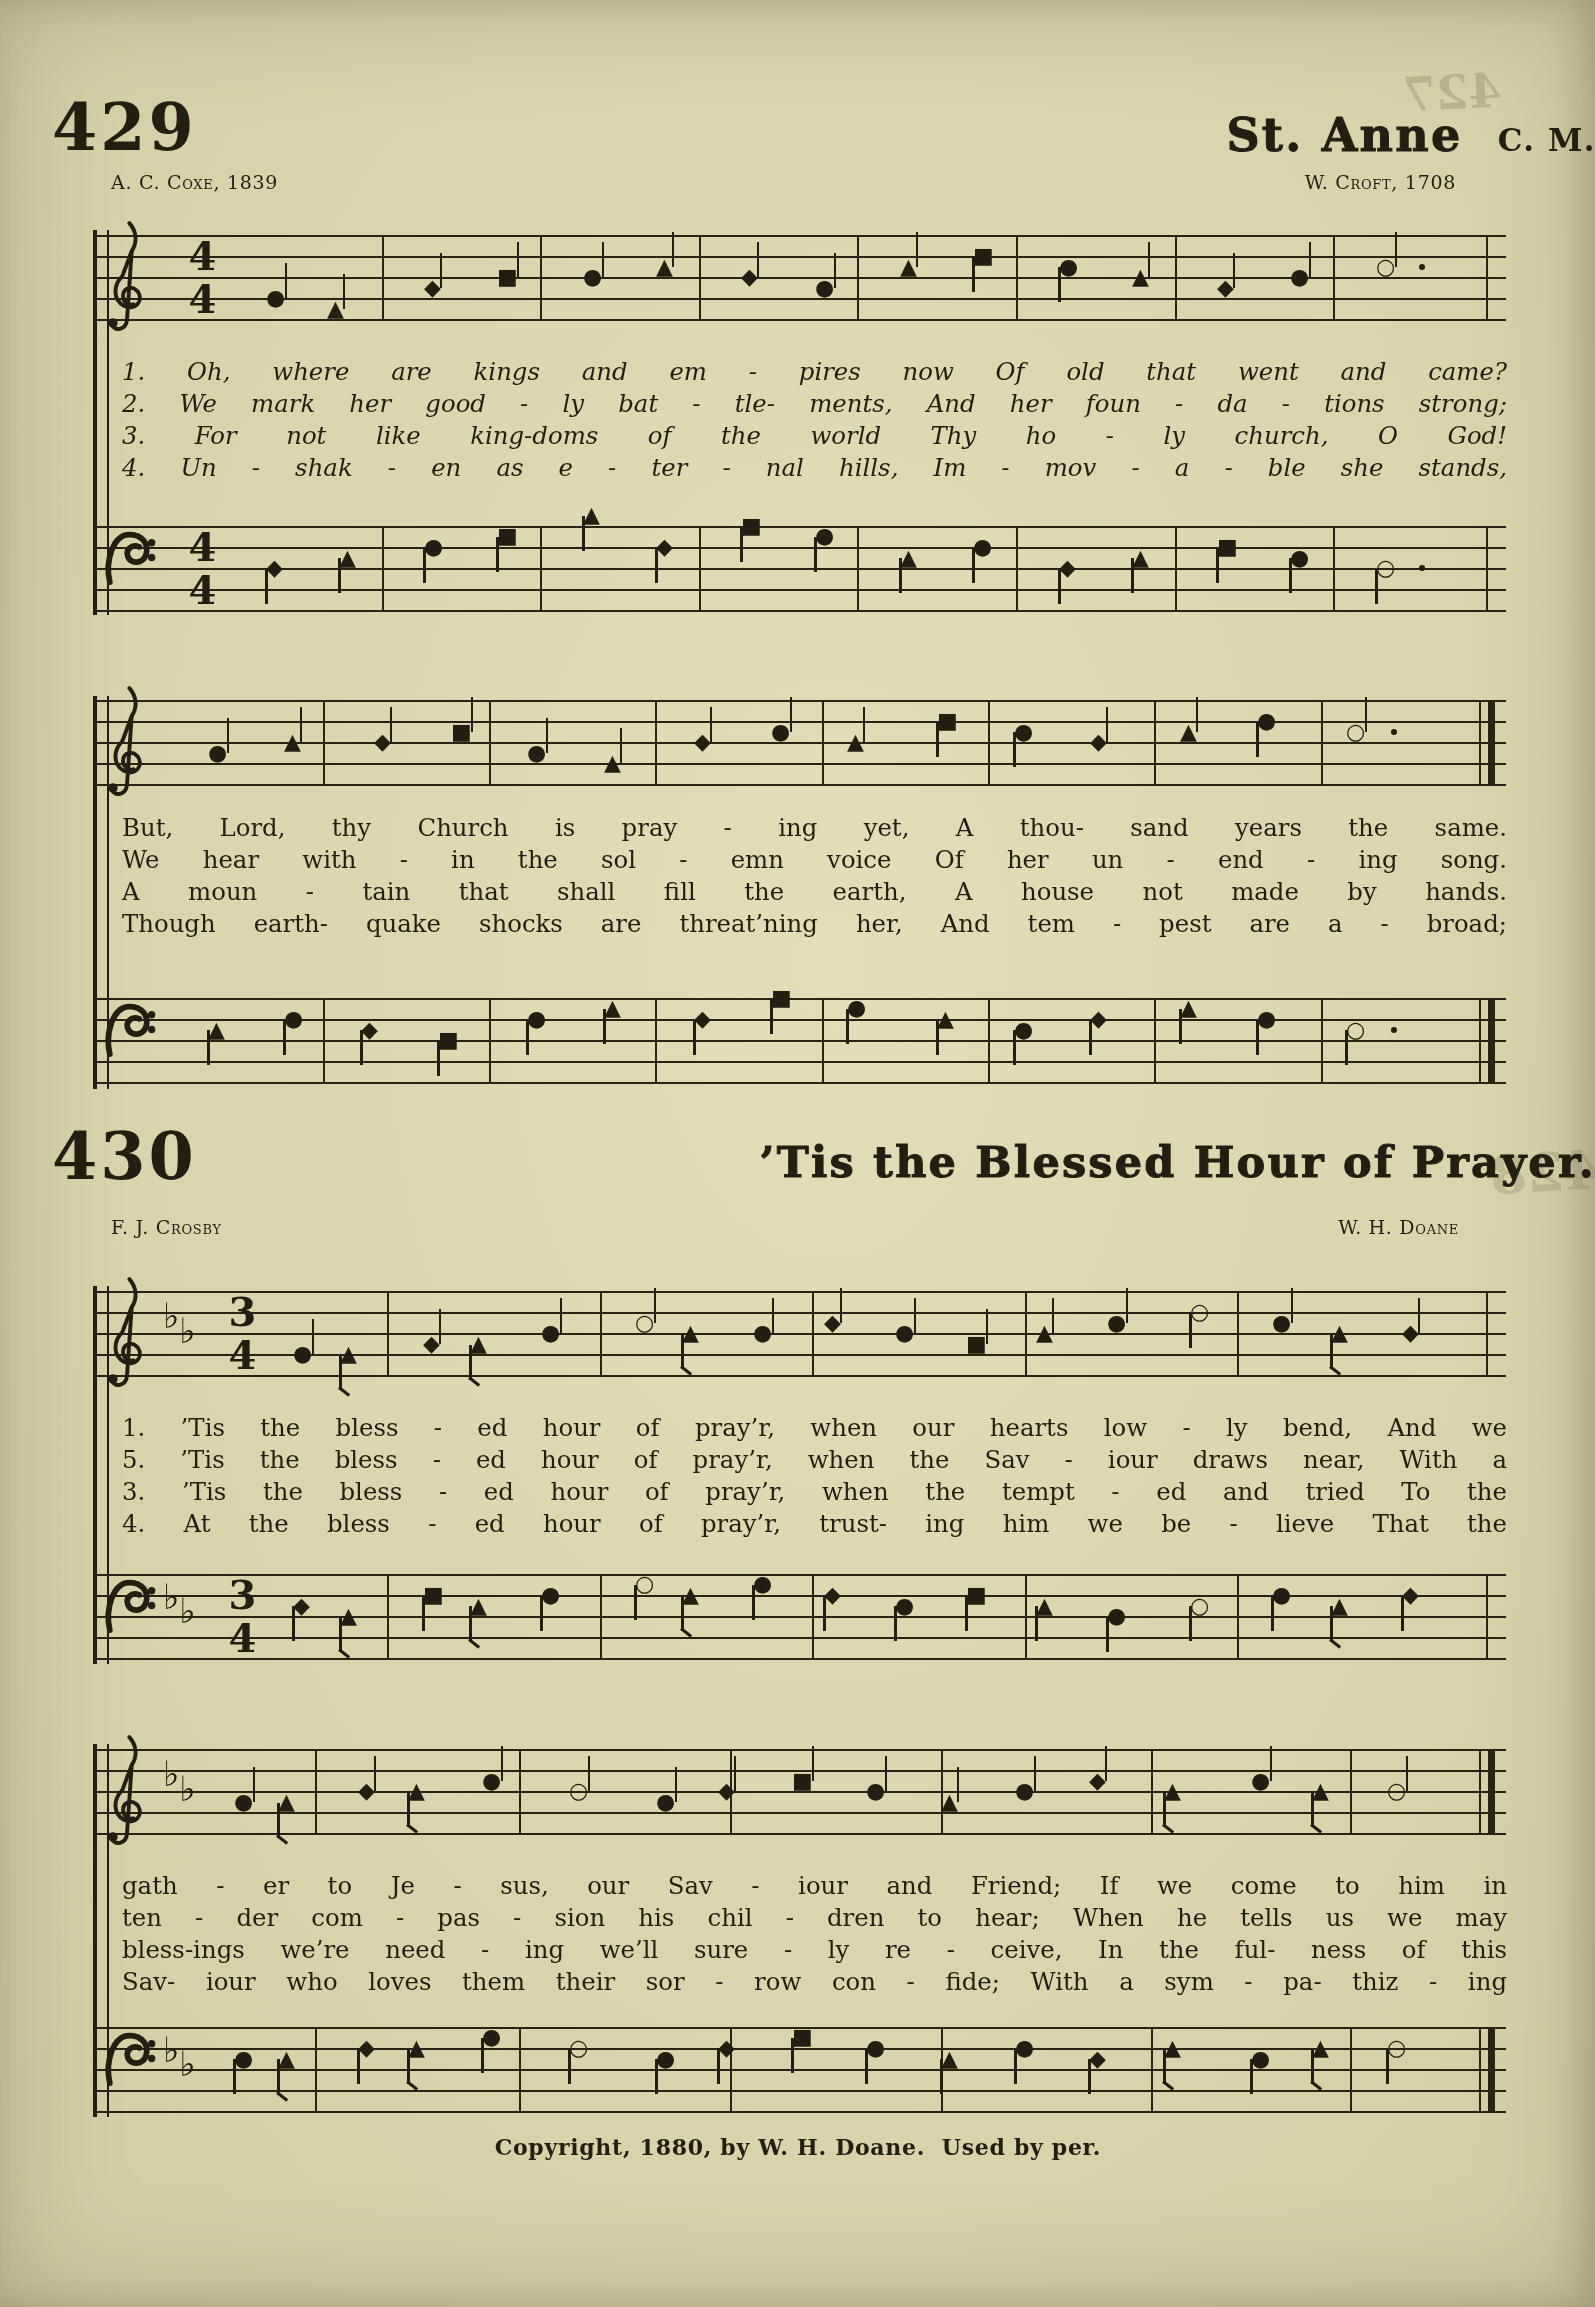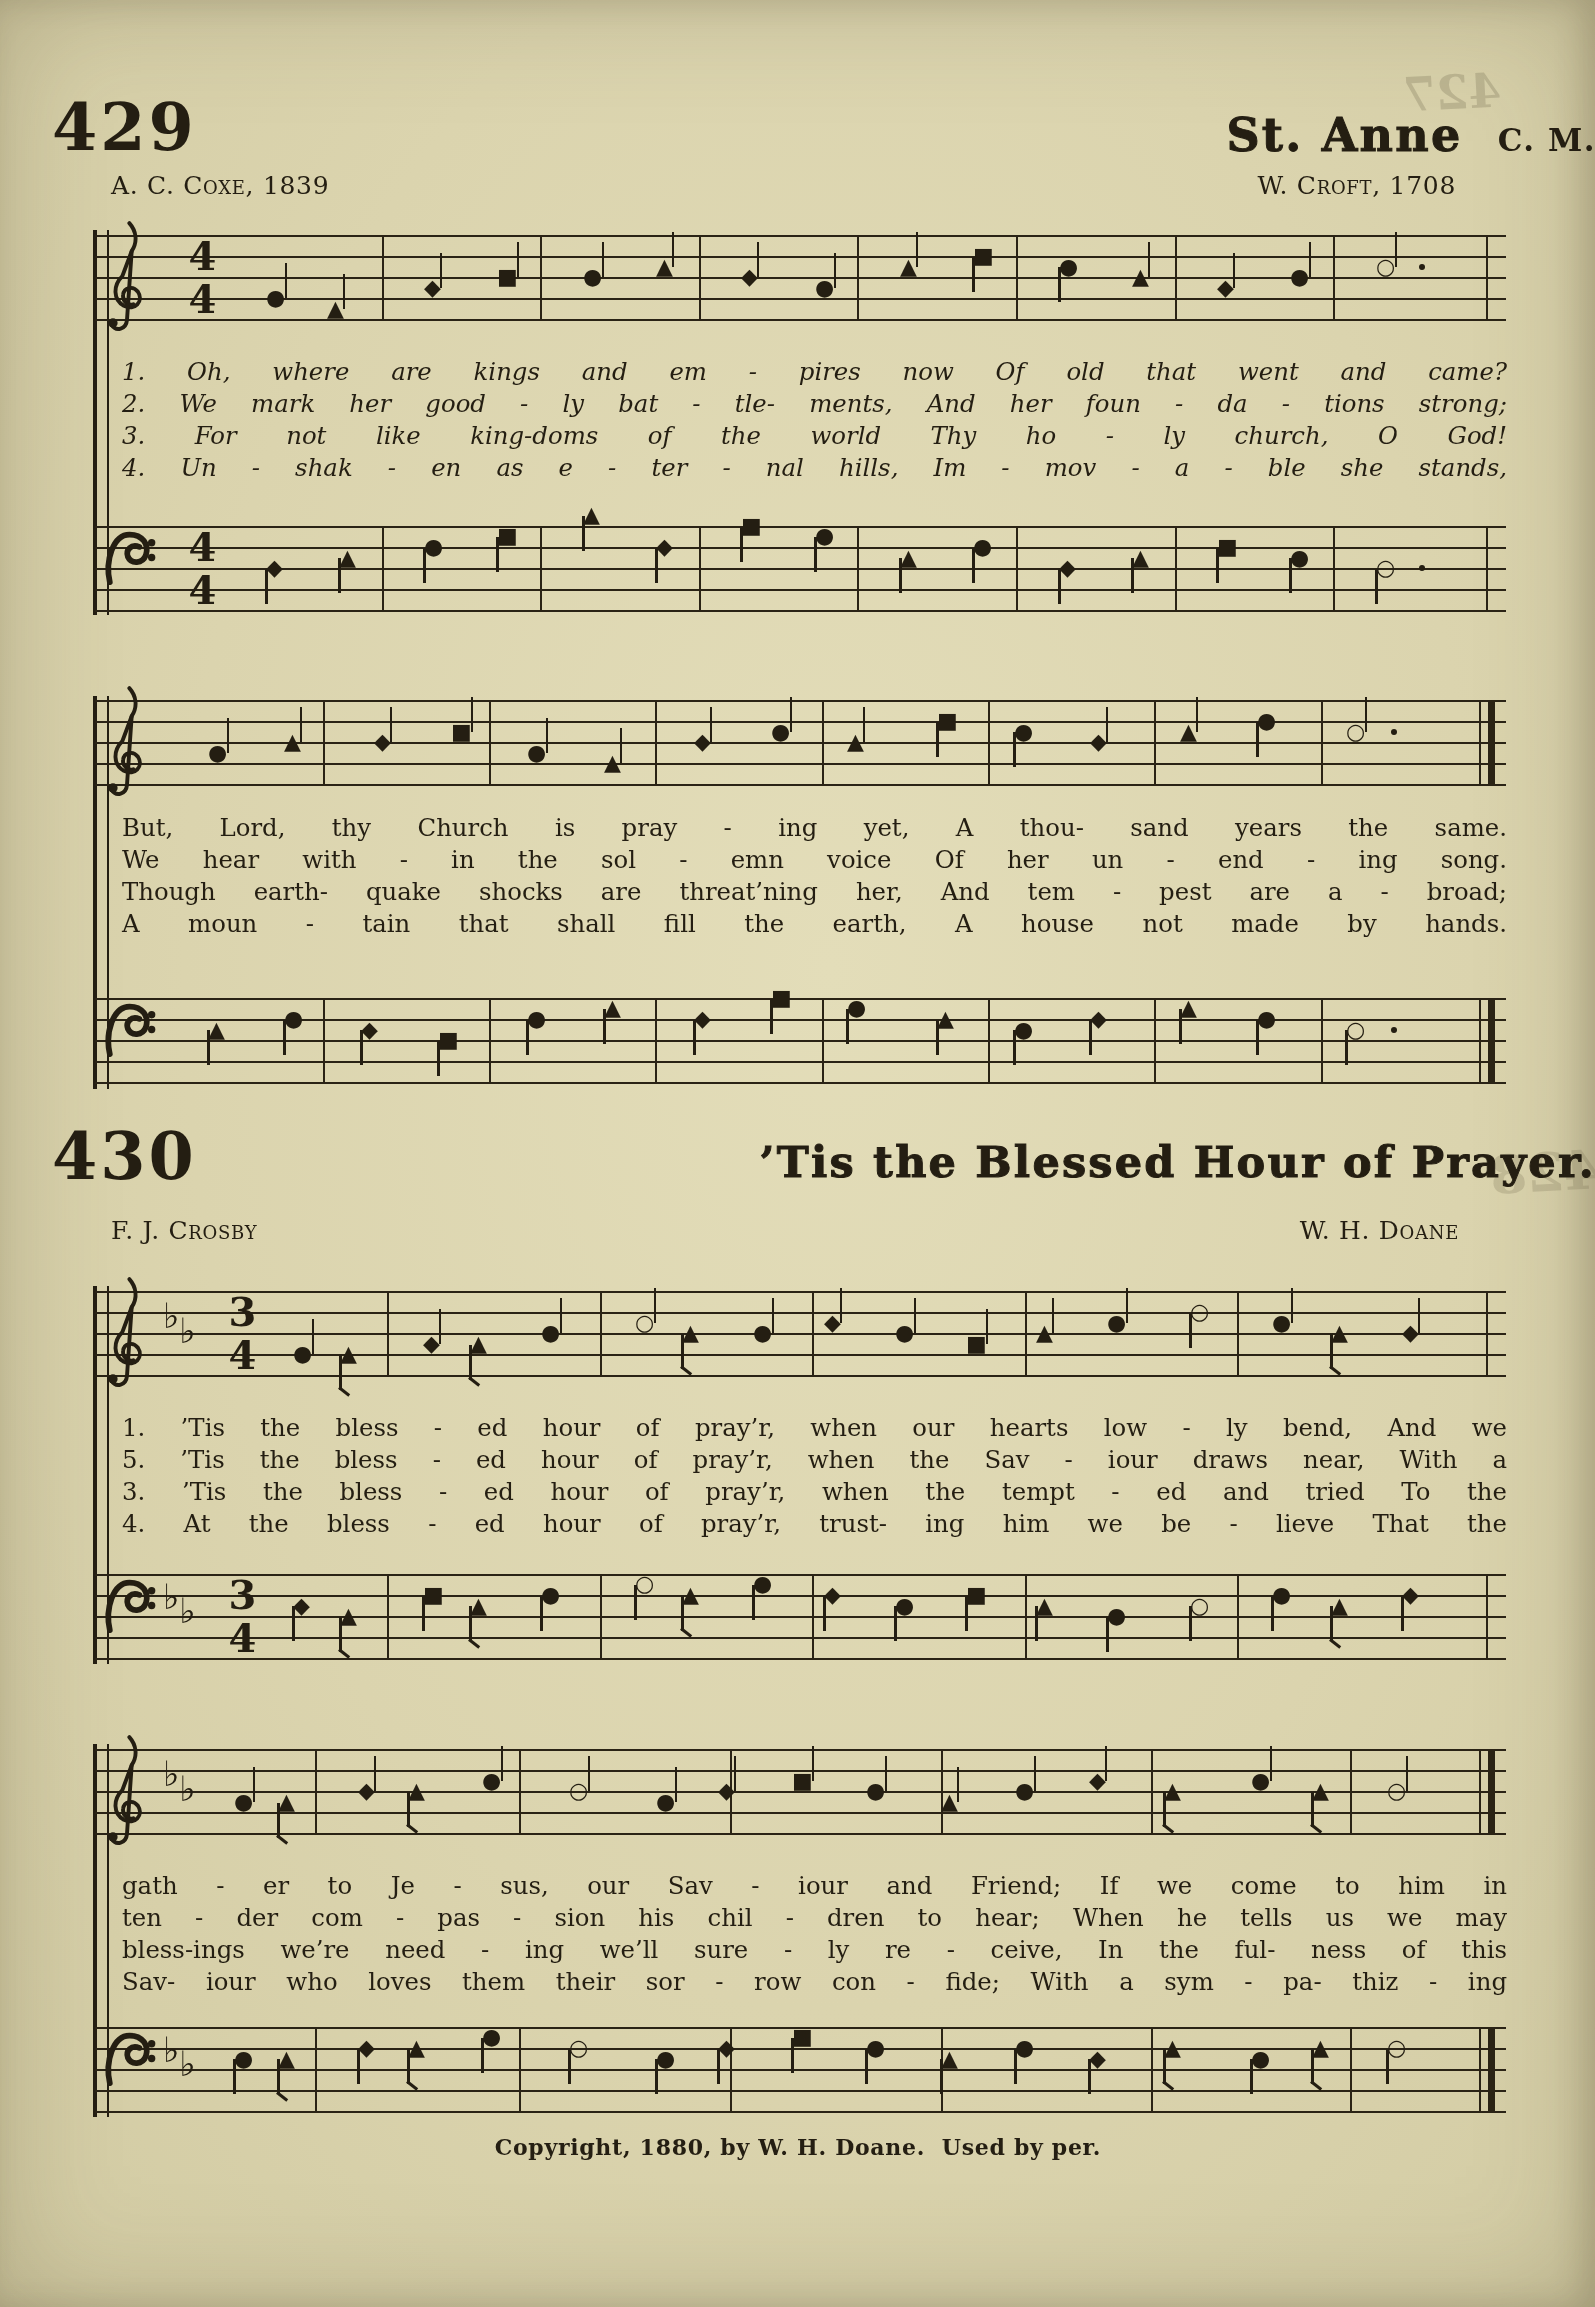--- a/index.html
+++ b/index.html
@@ -11,21 +11,21 @@
     box-shadow:inset 0 0 118px rgba(90,80,50,.28), inset -13.3px 0 29.5px rgba(60,50,30,.18);
     font-family:"DejaVu Serif", serif;
     color:#241e12;
     overflow:hidden;
   }
   
   .hymn-number{position:absolute;font-weight:bold;font-size:65px;line-height:1;letter-spacing:3px;}
   .hymn-title{position:absolute;left:0;right:0;text-align:right;}
   .bl{font-weight:bold;letter-spacing:2.2px;-webkit-text-stroke:1px currentColor;}
   .meter{font-variant:small-caps;font-weight:bold;letter-spacing:1.5px;}
-  .credit{position:absolute;font-size:25px;font-variant:small-caps;letter-spacing:0.7px;}
+  .credit{position:absolute;font-size:19px;font-variant:small-caps;letter-spacing:0.7px;}
   
   .staff{
     position:absolute;left:95px;width:1411px;height:86px;
     background:repeating-linear-gradient(to bottom,#2a2315 0 1.9px,transparent 1.9px 21px);
     background-size:100% 86px;background-repeat:no-repeat;
   }
   .sysbar{position:absolute;left:93px;width:10.3px;border-left:4.4px solid #241e12;border-right:2.2px solid #241e12;}
   .clef{position:absolute;}
   .clef.treble{top:-14.8px;left:3px;}
   .clef.bass{top:1.5px;left:7.4px;}
@@ -174,22 +174,22 @@
       <span class="note up" style="left: 1085px; top: 20.5px;">▲</span>
       <span class="note down" style="left: 1162px; top: 10px;">●</span>
       <span class="note up" style="left: 1251px; top: 20.5px;">○</span>
       <div class="ndot" style="left: 1296px; top: 29px;"></div>
       <div class="bar" style="left: 1384px;"></div>
       <div class="bar thick" style="left: 1393px;"></div>
     </div>
   <div class="verses" style="top:812px;">
     <p>But, Lord, thy Church is pray - ing yet, A thou- sand years the same.</p>
     <p>We hear with - in the sol - emn voice Of her un - end - ing song.</p>
+    <p>A moun - tain that shall fill the earth, A house not made by hands.</p>
     <p>Though earth- quake shocks are threat’ning her, And tem - pest are a - broad;</p>
-    <p>A moun - tain that shall fill the earth, A house not made by hands.</p>
   </div>
   <div class="staff bassclef" style="top:998px;">
       <div class="clef bass"><svg width="55" height="64" viewBox="0 0 64 78" xmlns="http://www.w3.org/2000/svg">
           <path d="M8 66 C2 40 12 8 32 8 C48 8 56 20 52 33 C48 44 34 44 30 35 C27 27 34 19 44 23" fill="none" stroke="#241e12" stroke-width="7" stroke-linecap="round"></path>
           <circle cx="59" cy="18" r="4.5" fill="#241e12"></circle>
           <circle cx="59" cy="36" r="4.5" fill="#241e12"></circle>
         </svg></div>
       <div class="bar" style="left: 228px;"></div>
       <div class="bar" style="left: 394px;"></div>
       <div class="bar" style="left: 560px;"></div>

